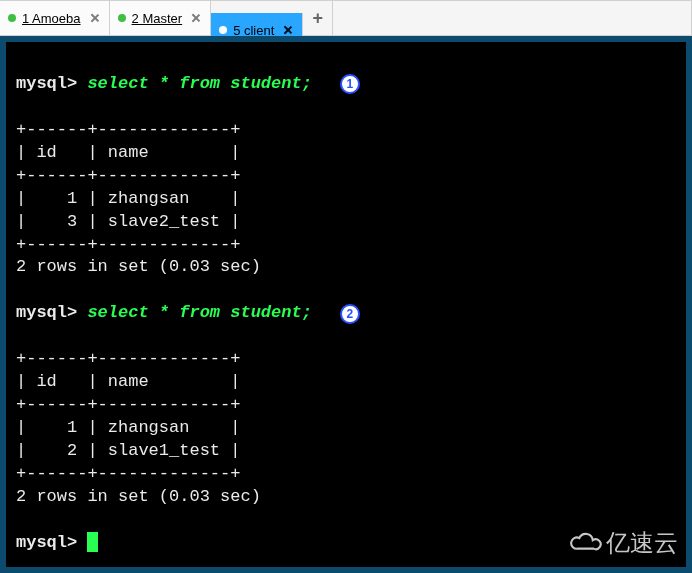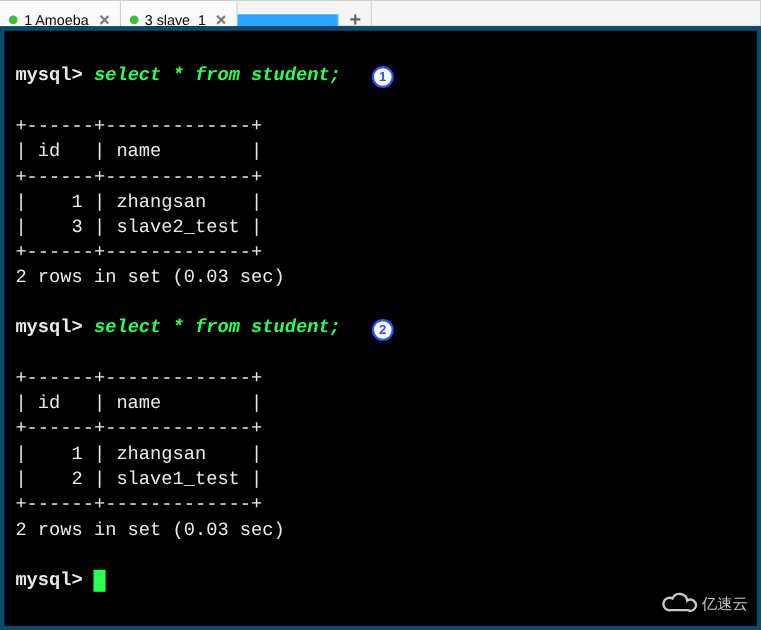--- a/index.html
+++ b/index.html
@@ -10,21 +10,21 @@
     font-size: 13px;
     background: #fff;
     display: flex;
     flex-direction: column;
     overflow: hidden;
   }
 
   
   .tabbar {
     display: flex;
-    height: 24px;
+    height: 36px;
     background: #f5f5f5;
     border: 1px solid #d0d0d0;
     border-left: none;
     align-items: flex-start;
   }
   .tab {
     display: flex;
     align-items: center;
     height: 34px;
     padding: 0 10px 0 8px;
@@ -77,21 +77,21 @@
 
   
   .terminal {
     flex: 1;
     background: #000;
     color: #eaeaea;
     font-family: "Courier New", monospace;
     font-size: 17px;
     line-height: 1.35;
     padding: 8px 4px 8px 10px;
-    border: 4px solid #0c4a6e;
+    border: 6px solid #0c4a6e;
     white-space: pre;
     overflow: hidden;
     position: relative;
   }
   .prompt-line {
     display: flex;
     align-items: center;
     gap: 0;
   }
   .prompt { color: #eaeaea; font-weight: bold; }
@@ -120,37 +120,37 @@
 
   .watermark {
     position: absolute;
     right: 8px;
     bottom: 8px;
     display: flex;
     align-items: center;
     gap: 4px;
     color: #c6c6c6;
     font-family: "Segoe UI", sans-serif;
-    font-size: 14px;
+    font-size: 24px;
     pointer-events: none;
   }
   .watermark svg { width: 34px; height: 24px; }
 </style>
 </head>
 <body>
 
 <div class="tabbar">
   <div class="tab">
     <span class="dot"></span>
     <span class="label">1 Amoeba</span>
     <span class="close"></span>
   </div>
   <div class="tab">
     <span class="dot"></span>
-    <span class="label">3 slave_1</span>
+    <span class="label">2 Master</span>
     <span class="close"></span>
   </div>
   <div class="tab active">
     <span class="dot"></span>
     <span class="label">5 client</span>
     <span class="close"></span>
   </div>
   <div class="newtab">
     <span>+</span>
   </div>

